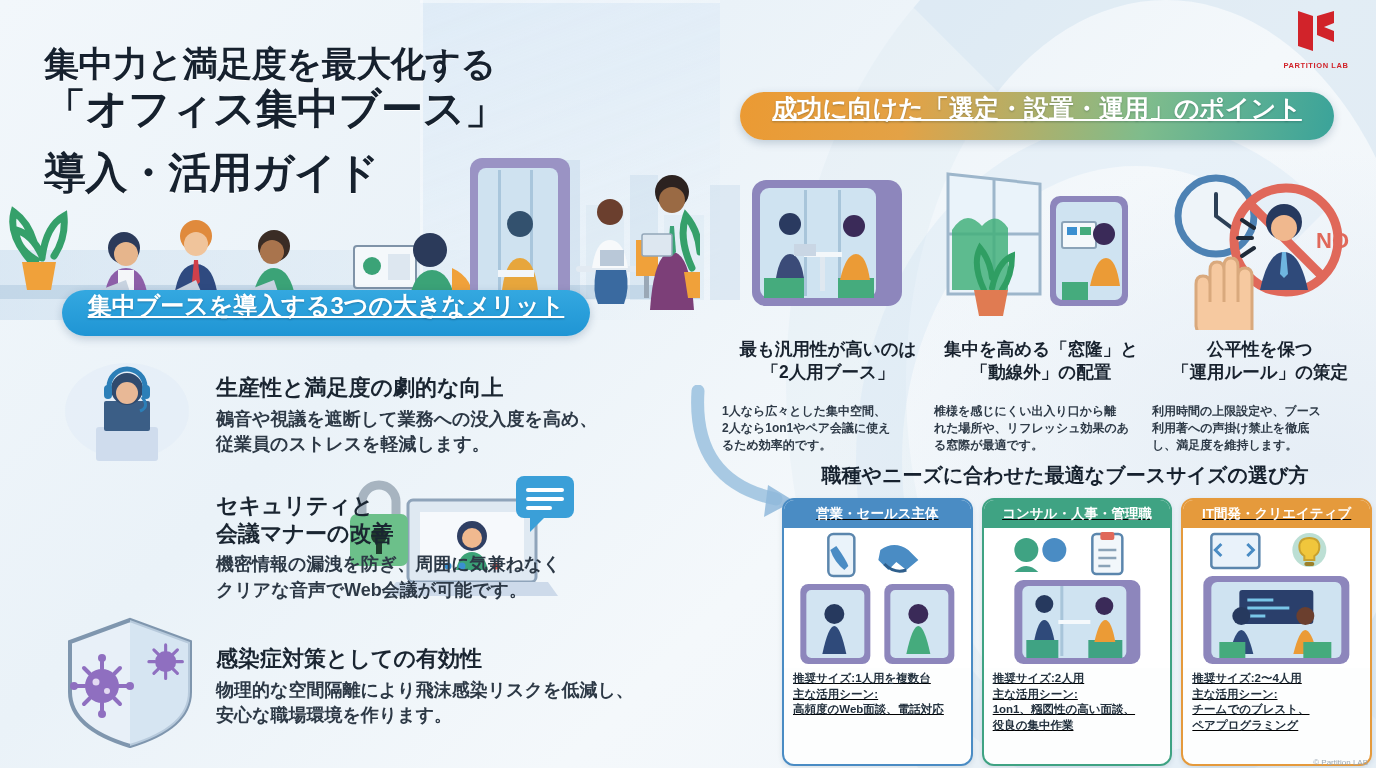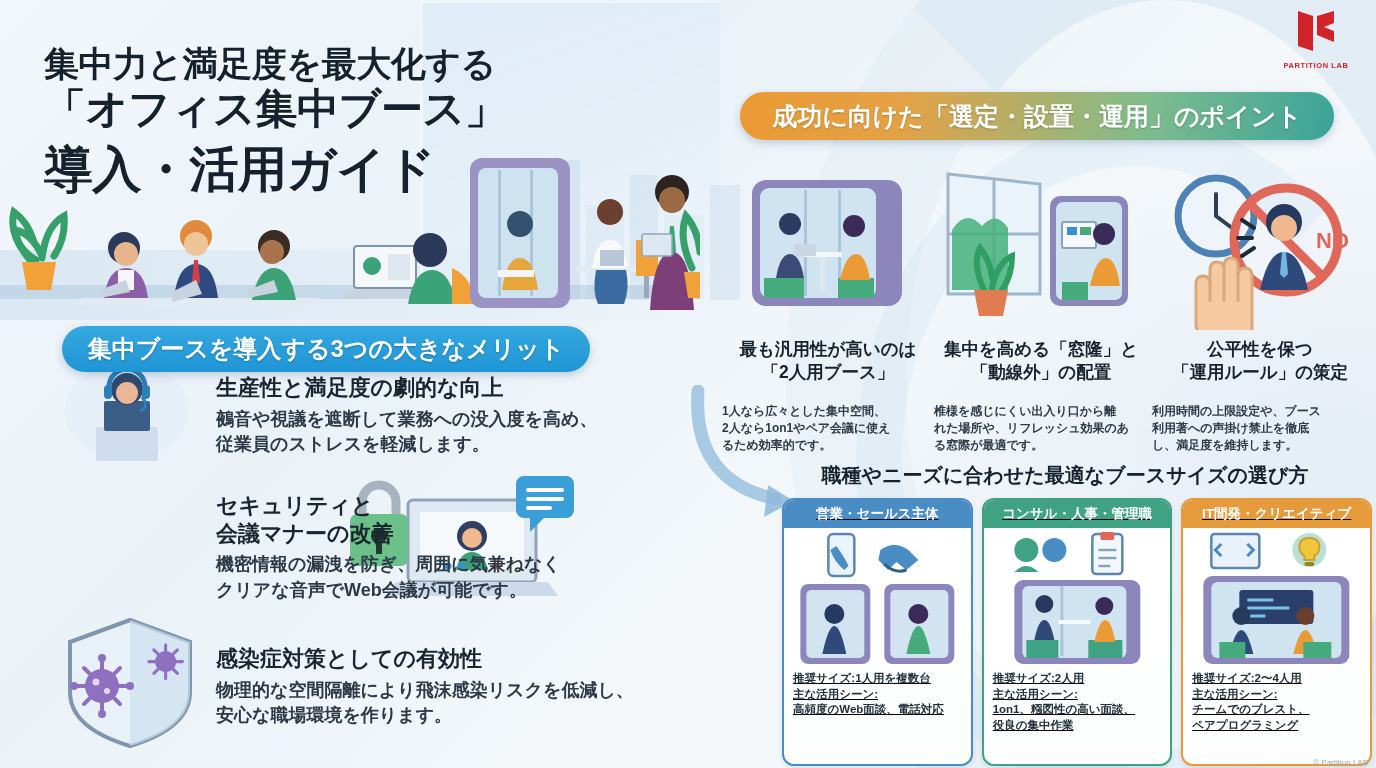--- a/index.html
+++ b/index.html
@@ -53,42 +53,42 @@
 
   
   .title {
     position: absolute; left: 44px; top: 44px; width: 520px;
     font-weight: 900; color: #16212e; letter-spacing: -0.5px;
     line-height: 1.14; z-index: 30;
     text-shadow: 0 1px 0 rgba(255,255,255,.8);
   }
   .title .l1 { font-size: 35px; display: block; }
   .title .l2 { font-size: 42px; display: block; margin-top: 1px; }
-  .title .l3 { font-size: 49px; display: block; margin-top: 9px; }
+  .title .l3 { font-size: 42px; display: block; margin-top: 16px; }
 
   
   .logo-wrap {
     position: absolute; right: 14px; top: 8px; width: 92px; text-align: center; z-index: 40;
   }
   .logo-mark { width: 44px; height: 46px; margin: 0 auto; }
   .logo-text {
     font-size: 7.5px; font-weight: 800; color: #d1232a; letter-spacing: .6px; margin-top: 3px;
   }
 
   
   .pill {
-    position: absolute; display: flex; align-items: center; justify-content: center;
+    position: absolute; display: flex; align-items: flex-start; justify-content: center;
     border-radius: 28px; color: #fff; font-weight: 800; z-index: 30;
     box-shadow: 0 3px 8px rgba(25,60,95,.22);
+    text-decoration: underline;
   }
   #pill-merits {
     left: 62px; top: 290px; width: 528px; height: 46px; font-size: 24px;
     background: linear-gradient(180deg, #34a8e0 0%, #1f95d4 100%);
     text-shadow: 0 1px 2px rgba(0,40,70,.3);
-    margin-top: 36px;
   }
   #pill-points {
     left: 740px; top: 92px; width: 594px; height: 48px; font-size: 25px;
     background: linear-gradient(100deg, #eb9a33 0%, #e3a246 28%, #7fbc8c 68%, #3aa39a 100%);
     text-shadow: 0 1px 2px rgba(0,40,40,.28);
   }
 
   
   .benefit { position: absolute; z-index: 25; }
   .benefit .bhead {

